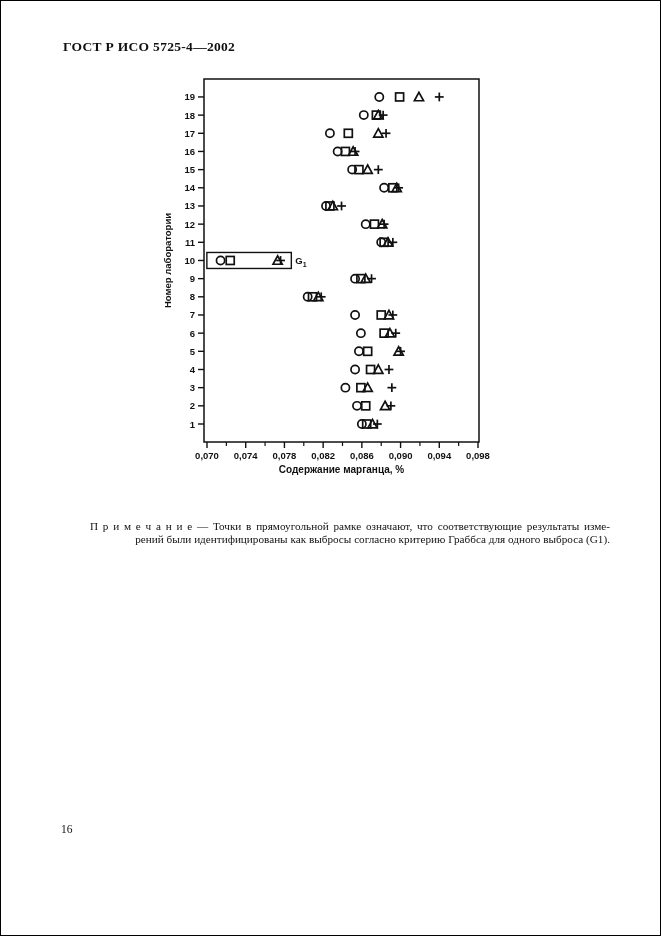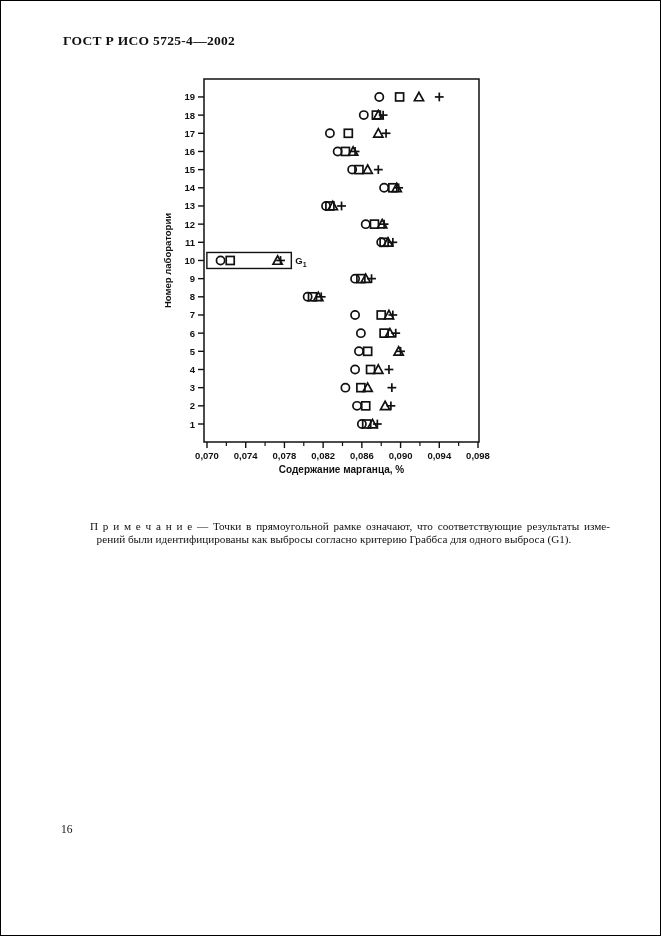--- a/index.html
+++ b/index.html
@@ -2,30 +2,30 @@
 <html><head>
 <meta charset="utf-8">
 <style>
   html,body{margin:0;padding:0;background:#e8e8e8;}
   .page{
     position:relative;width:659px;height:934px;background:#fff;
     border:1px solid #000;overflow:hidden;
     font-family:"Liberation Serif", serif;color:#111;
   }
   .header-title{
-    position:absolute;left:62px;top:32px;
+    position:absolute;left:62px;top:38px;
     font-weight:bold;font-size:13.5px;letter-spacing:.3px;
   }
   .chart-wrap{position:absolute;left:150px;top:70px;width:370px;height:412px;}
   .note{
     position:absolute;left:57px;top:487px;width:552px;
     font-size:11.2px;line-height:12.8px;
   }
   .note-line1{text-align:justify;text-align-last:justify;text-indent:32px;margin-top:32px;}
-  .note-line2{text-align:center;}
+  .note-line2{text-align:right;}
   .caption{
     position:absolute;left:57px;top:528px;width:552px;
     text-align:center;font-size:11.2px;
   }
   .page-number{position:absolute;left:60px;top:822px;font-size:11.5px;}
   svg text{font-family:"Liberation Sans", sans-serif;}
 </style>
 </head>
 <body>
 

